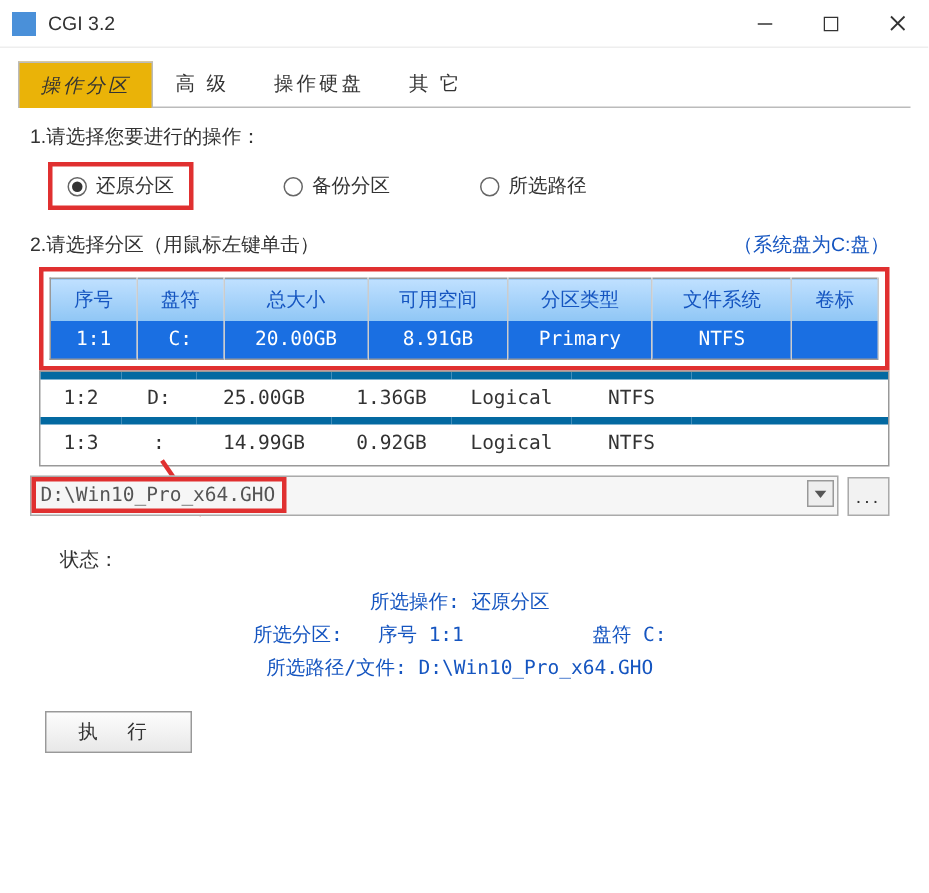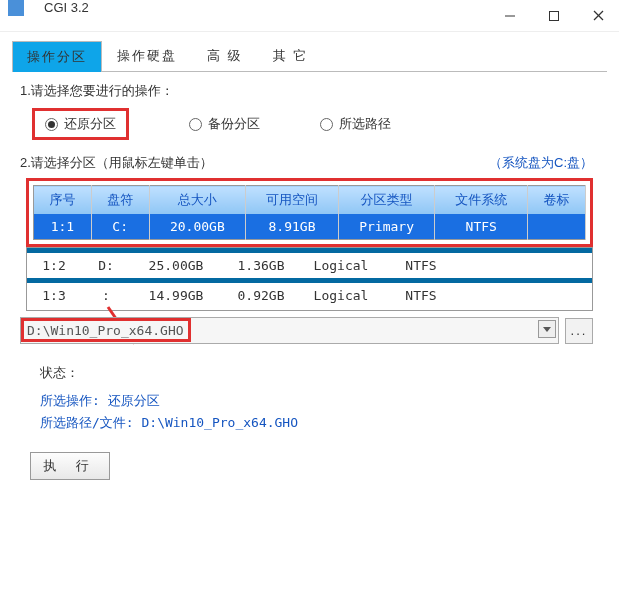--- a/index.html
+++ b/index.html
@@ -12,23 +12,23 @@
   }
   .window {
     width: 619px;
     height: 595px;
     background: #fff;
     position: relative;
   }
   .titlebar {
     height: 32px;
     display: flex;
+    align-items: center;
     padding: 0 8px;
     border-bottom: 1px solid #eee;
-    gap: 12px;
   }
   .titlebar .icon {
     width: 16px; height: 16px;
     background: #4a90d9;
     margin-right: 8px;
   }
   .titlebar .title { flex: 1; color: #333; }
   .titlebar .win-controls { display: flex; gap: 18px; align-items: center; }
   .win-btn {
     width: 26px; height: 26px;
@@ -45,23 +45,24 @@
   .tab {
     padding: 6px 14px;
     border: 1px solid transparent;
     border-bottom: none;
     cursor: pointer;
     color: #333;
     letter-spacing: 2px;
   }
   .tab.active {
     border-color: #bbb;
-    background: #0ea5e9;
+    background: #eab308;
     position: relative;
     top: 1px;
+    font-style: italic;
   }
   .section-title { margin: 6px 0 8px 8px; }
   .radio-row {
     display: flex;
     align-items: center;
     gap: 60px;
     margin: 0 0 14px 20px;
   }
   .radio-opt {
     display: flex;
@@ -184,33 +185,33 @@
     border: 1px solid #aaa;
     background: #f2f2f2;
     display: flex; align-items: center; justify-content: center;
     letter-spacing: 2px;
   }
 
   .status-box {
     margin: 14px 14px 0 8px;
     padding: 6px 20px 10px 20px;
   }
-  .status-line { color: #1555c0; margin: 4px 0; font-family: "SimSun", monospace; }
+  .status-line { color: #1555c0; margin: 4px 0; font-family: "SimSun", monospace; text-align: center; }
   .status-label { color: #333; display: inline-block; margin-bottom: 6px; }
   .status-gap { display:inline-block; width: 70px; }
 
   .footer {
     display: flex;
     align-items: center;
     padding: 6px 18px 0 18px;
     gap: 14px;
   }
   .ver-block { flex: 1; color: #1555c0; font-family: "SimSun", monospace; line-height: 1.4; }
   .btn {
-    width: 80px; height: 28px;
+    width: 98px; height: 28px;
     border: 1px solid #999;
     background: linear-gradient(#fdfdfd,#e8e8e8);
     display: flex; align-items: center; justify-content: center;
     letter-spacing: 8px;
     cursor: pointer;
   }
 </style>
 </head>
 <body>
 
@@ -234,22 +235,22 @@
             <line x1="1" y1="1" x2="10" y2="10" stroke="#333" stroke-width="1.2"></line>
             <line x1="10" y1="1" x2="1" y2="10" stroke="#333" stroke-width="1.2"></line>
           </svg>
       </div>
     </div>
   </div>
 
   <div class="content">
     <div class="tabs">
       <div class="tab active">操作分区</div>
+      <div class="tab">高 级</div>
       <div class="tab">操作硬盘</div>
-      <div class="tab">高 级</div>
       <div class="tab">其 它</div>
     </div>
 
     <div class="section-title">1.请选择您要进行的操作：</div>
     <div class="radio-row">
       <span class="highlight-box">
         <span class="radio-opt">
           <span class="radio selected"></span>
           <span>还原分区</span>
         </span>
@@ -342,20 +343,29 @@
       <div class="browse-btn">...</div>
     </div>
 
     <div class="status-box">
       <span class="status-label">状态：</span>
       <div class="status-line">
         <span>所选操作:</span>
         <span>还原分区</span>
       </div>
       <div class="status-line">
+        <span>所选分区:</span>
+        &nbsp;
+        <span>序号</span>
+        <span>1:1</span>
+        <span class="status-gap"></span>
+        <span>盘符</span>
+        <span>C:</span>
+      </div>
+      <div class="status-line">
         <span>所选路径/文件:</span>
         <span>D:\Win10_Pro_x64.GHO</span>
       </div>
     </div>
 
     <div class="footer">
       <div class="btn">执 行</div>
     </div>
   </div>
 </div>

